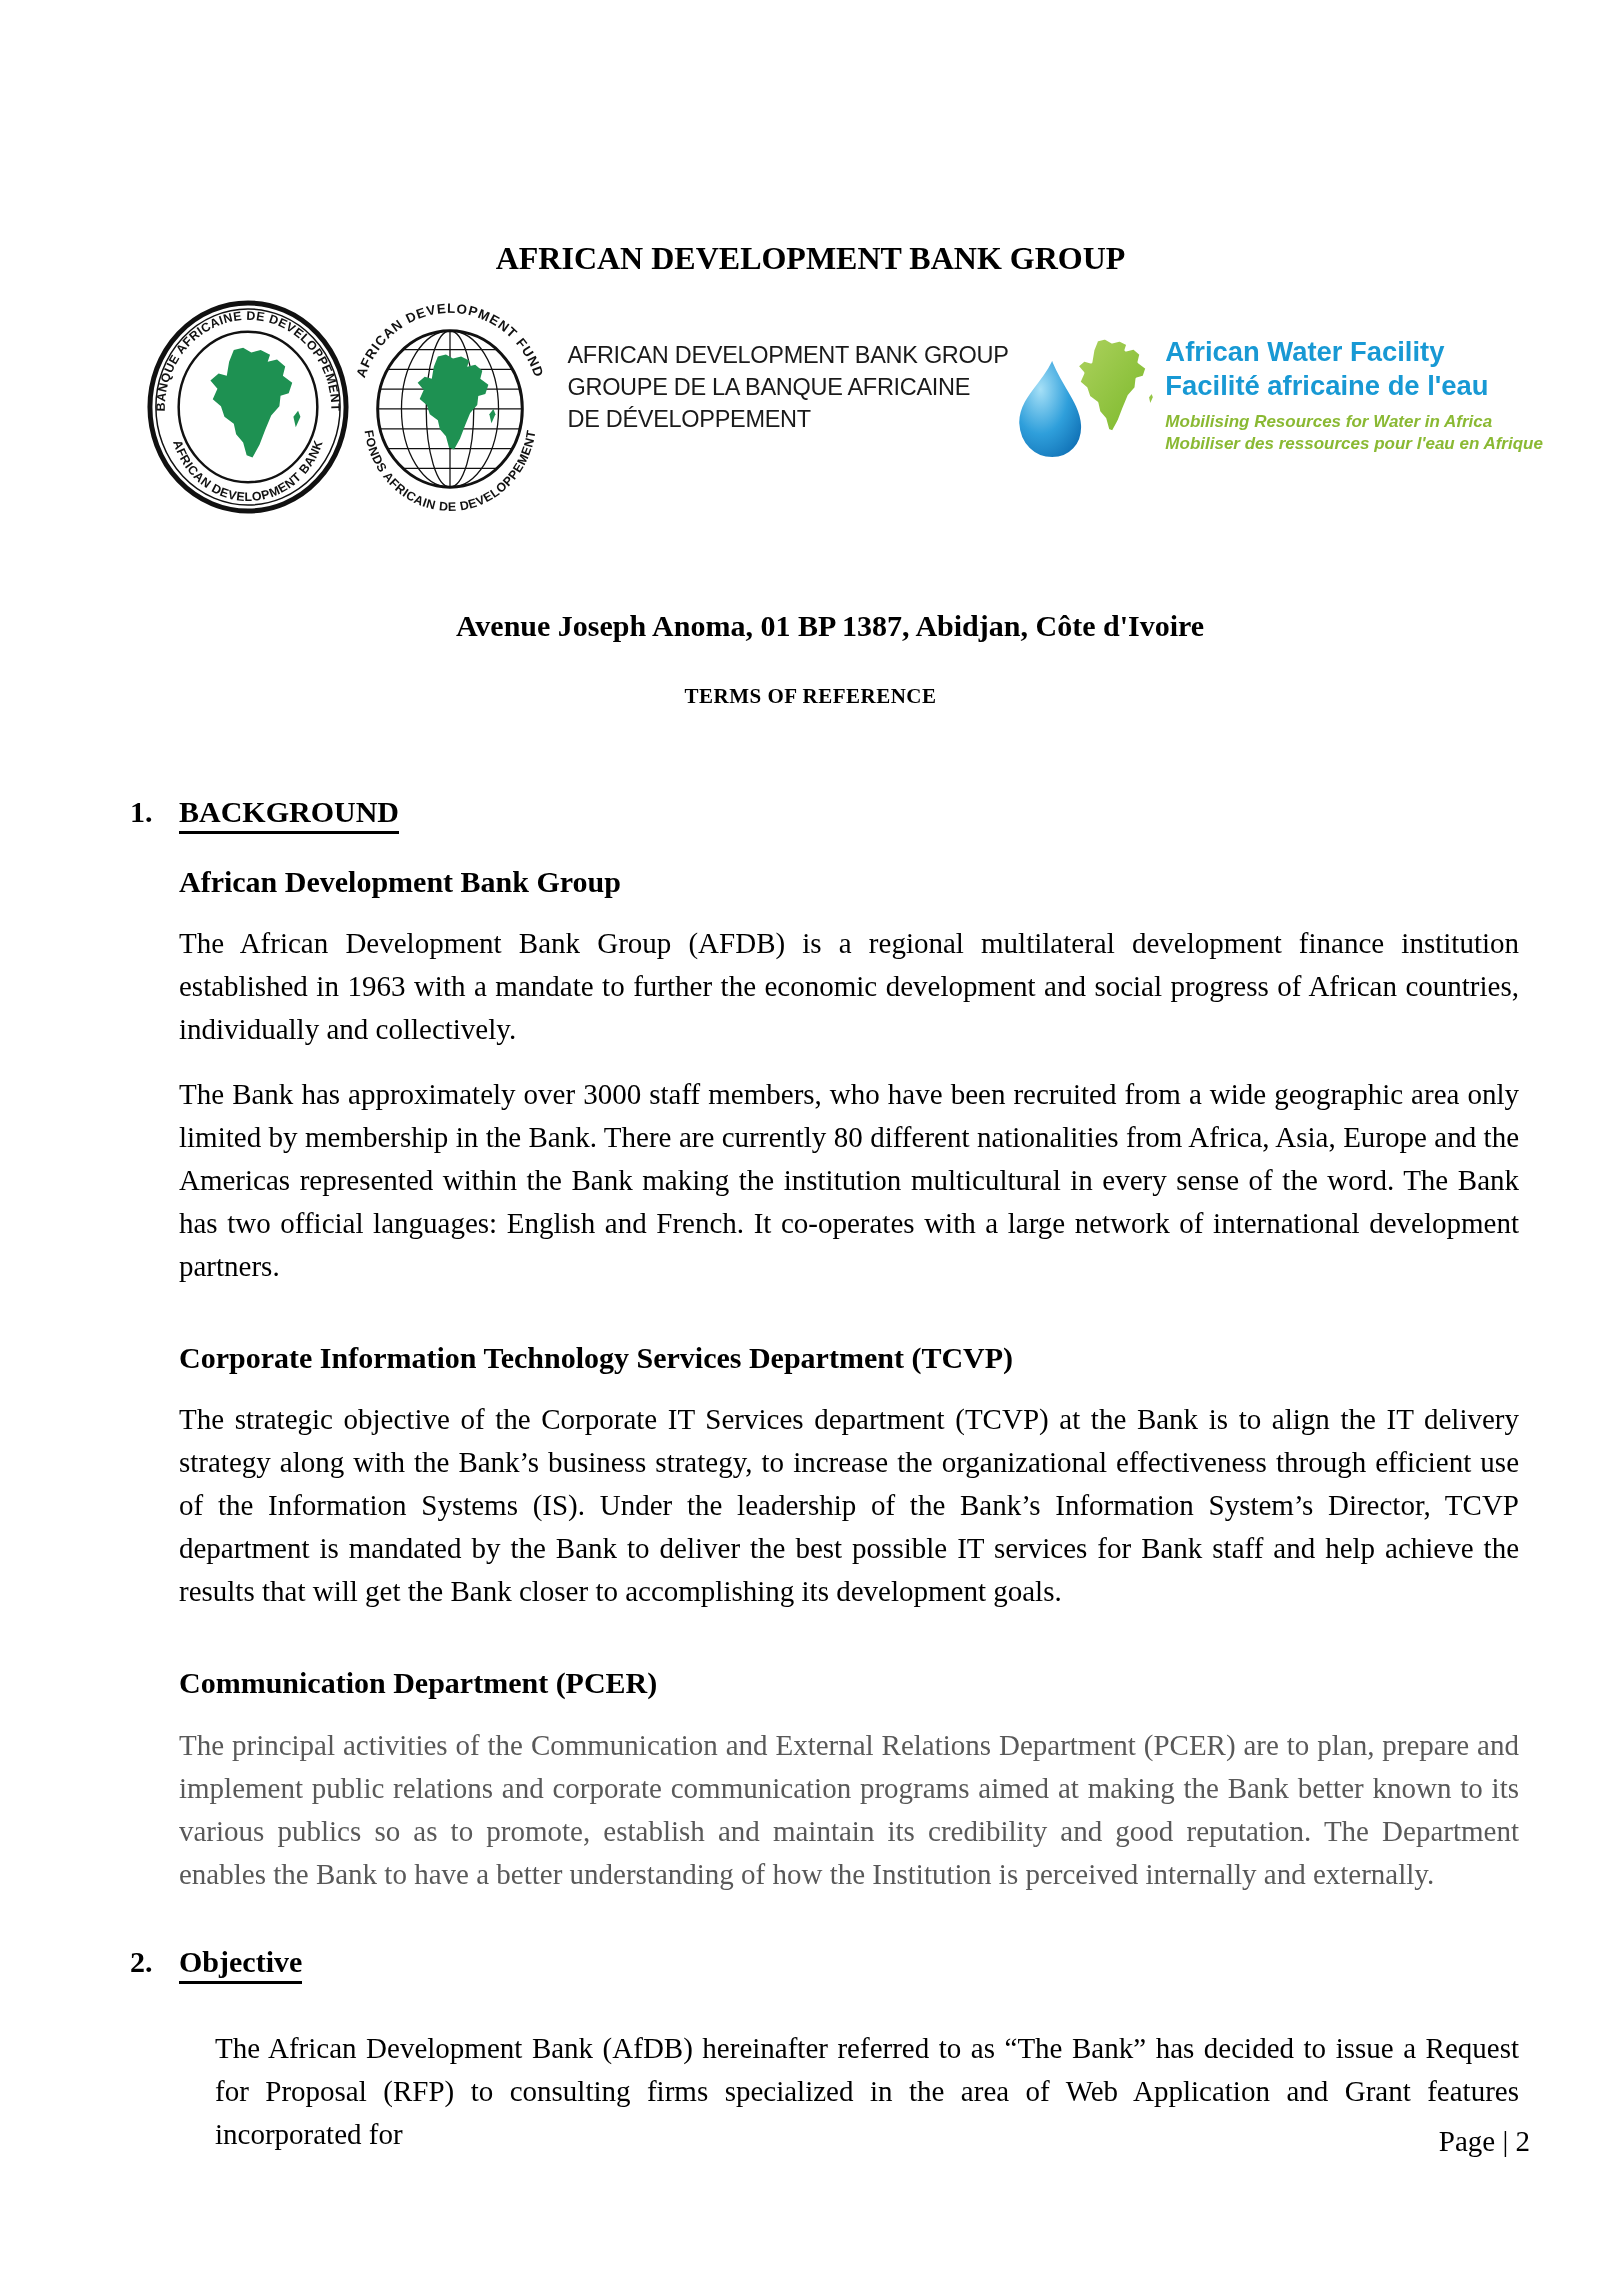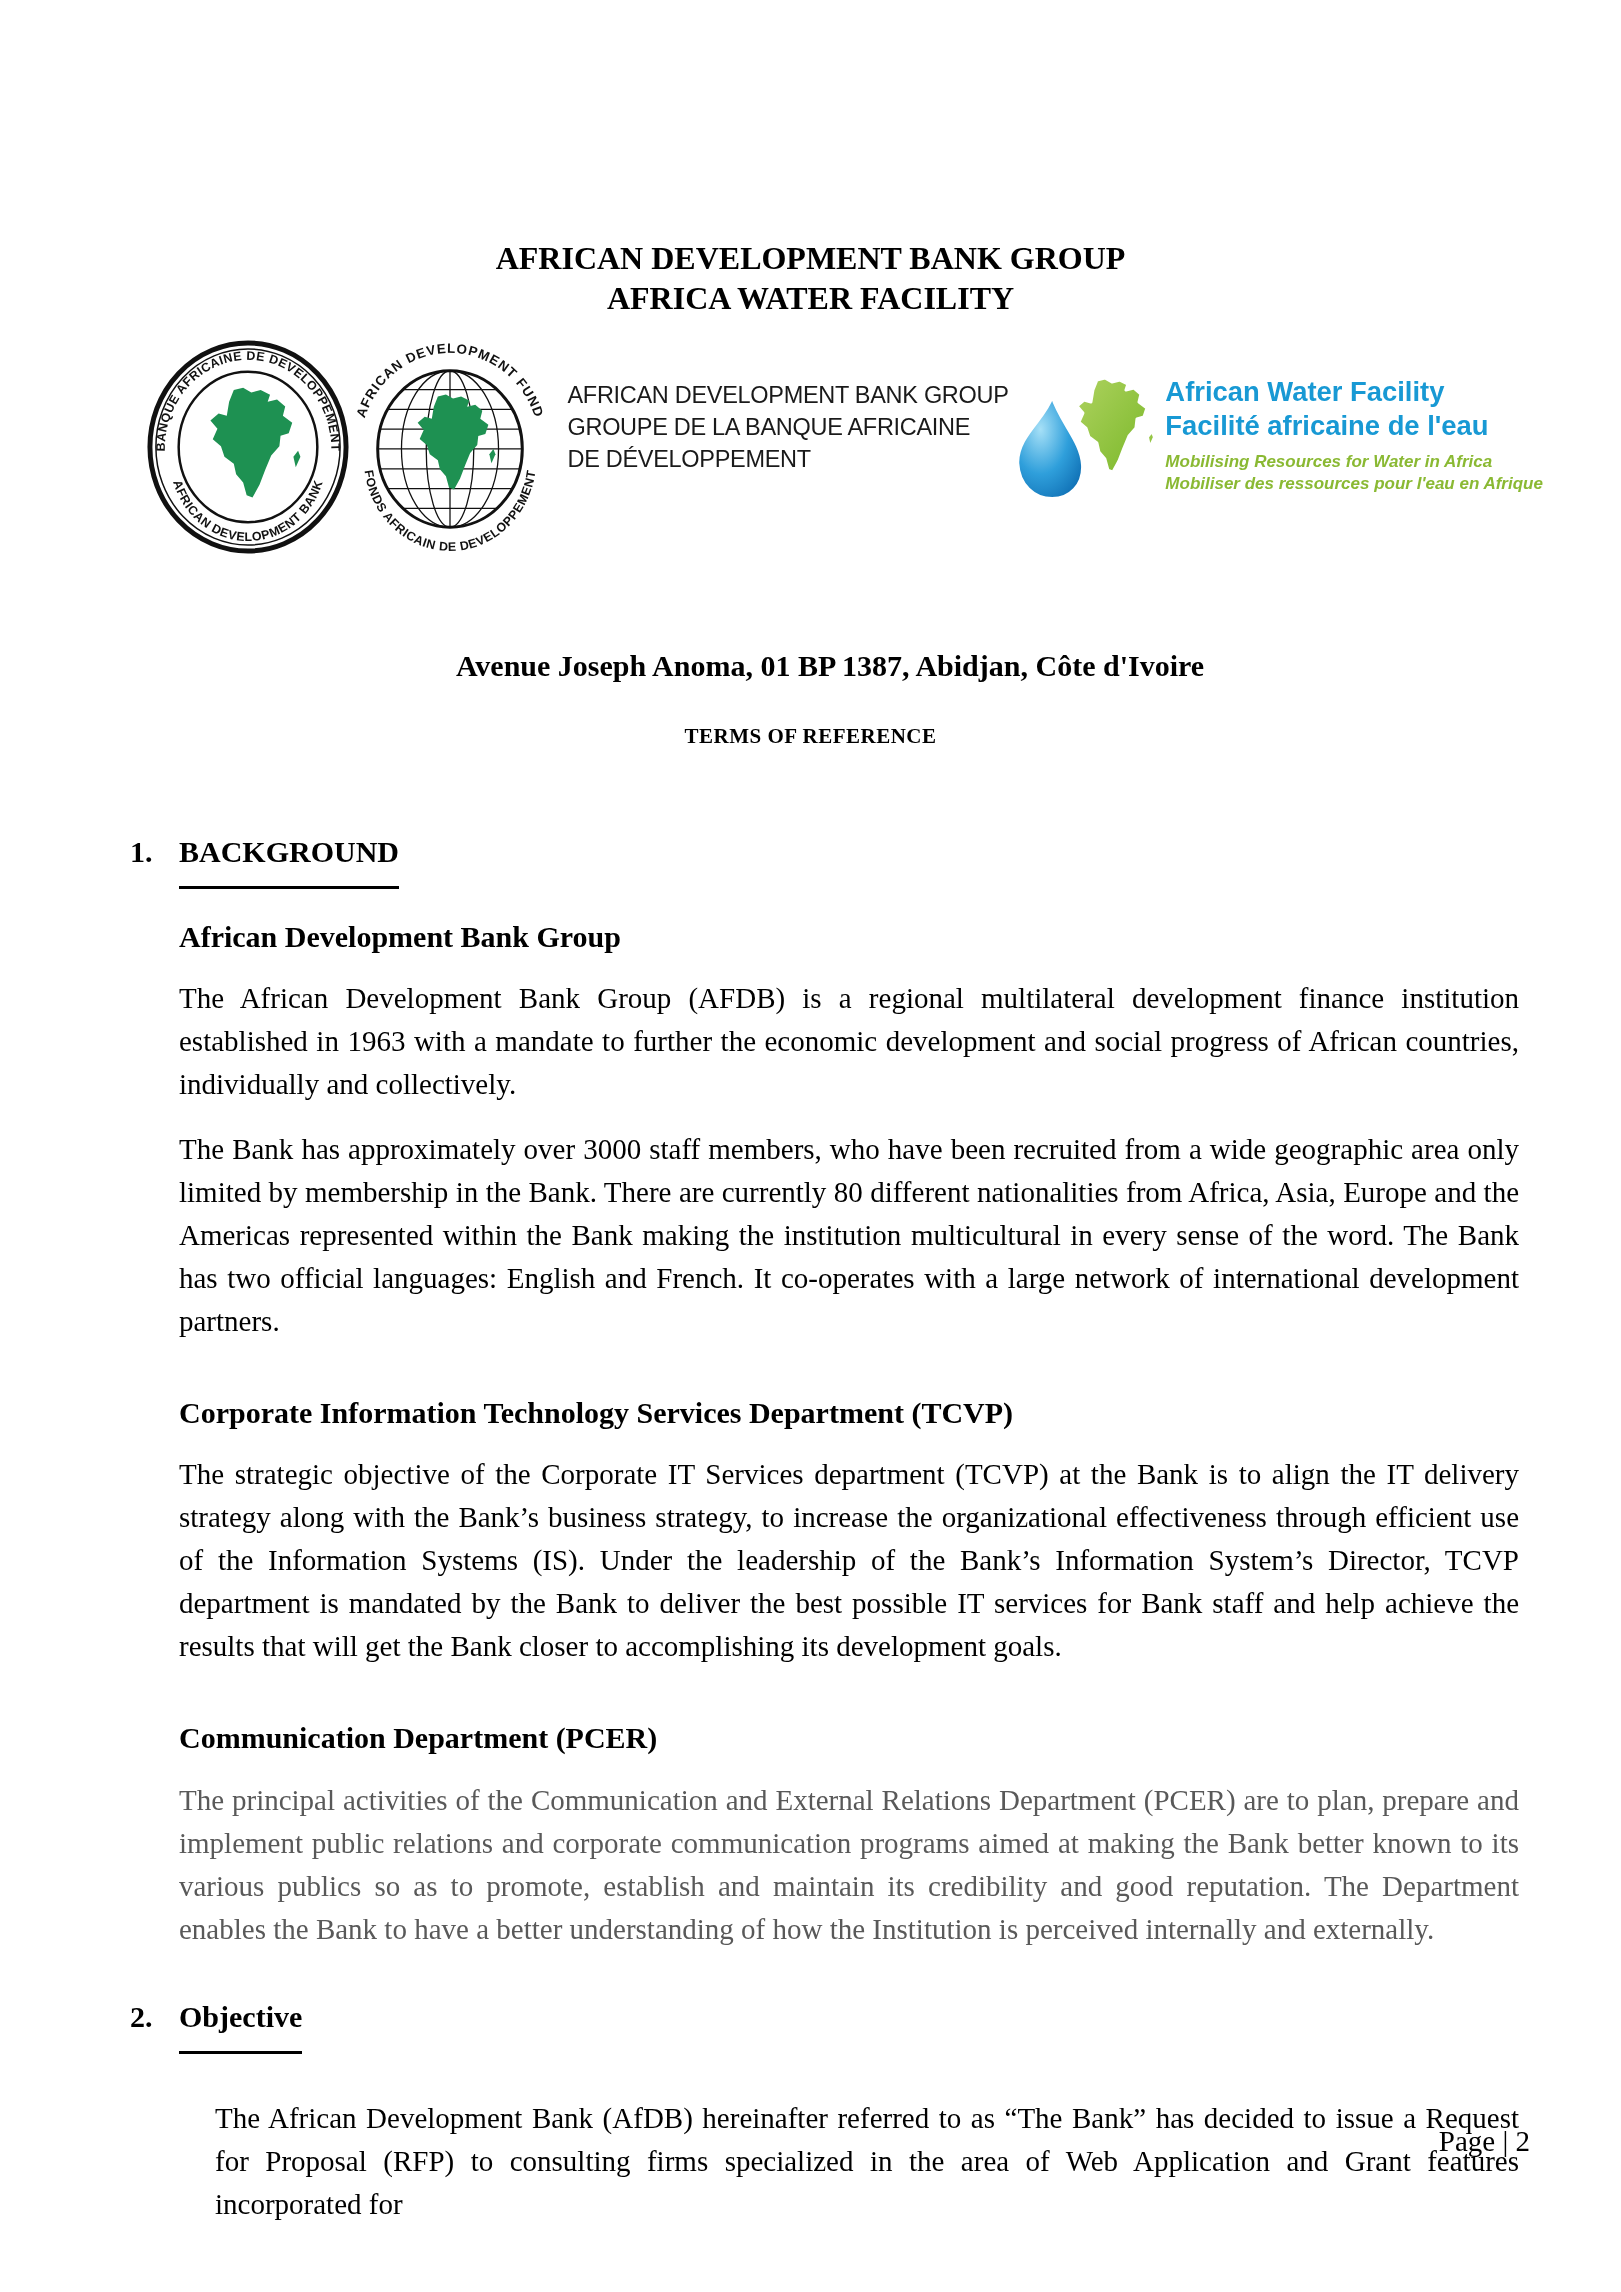--- a/index.html
+++ b/index.html
@@ -27,42 +27,41 @@
   .awf-title{color:#1899d4;font-weight:bold;font-size:27.4px;line-height:34px;white-space:nowrap;}
   .awf-tag{color:#8ab933;font-weight:bold;font-style:italic;font-size:17px;line-height:21.6px;margin-top:8.8px;white-space:nowrap;}
 
   
   .address{margin-top:90px;text-align:center;font-weight:bold;font-size:30px;padding-left:39px;}
   .doc-title{margin-top:41px;text-align:center;font-weight:bold;font-size:21px;letter-spacing:0.5px;}
 
   
   .section-head{display:flex;font-weight:bold;font-size:30px;}
   .section-num{width:49px;flex:0 0 auto;}
-  .section-title{border-bottom:3.9px solid #000;padding-bottom:17px;}
+  .section-title{border-bottom:3.9px solid #000;padding-bottom:2px;}
   .sec1{margin-top:86px;}
   .sec2{margin-top:49px;}
   .indent{margin-left:49px;}
   .sub-heading{font-weight:bold;font-size:30px;margin-top:53px;margin-bottom:23.5px;}
   .para{font-size:29px;line-height:43px;text-align:justify;margin:0 0 21.6px 0;}
   .para.muted{color:#595959;}
   .obj-para{margin-top:43px;margin-left:36px;}
 
   
   .footer{position:absolute;top:2125px;right:91px;font-size:29px;}
 
   svg text{font-family:"Liberation Sans",sans-serif;}
 </style>
 </head>
 <body>
 
 <div class="page">
 
   <div class="doc-header">
     <div>AFRICAN DEVELOPMENT BANK GROUP</div>
-    <div>AFRICA WATER FACILITY</div>
   </div>
 
   <div class="content">
     <div class="logo-row">
 
       <div class="adb-group">
 
         <svg class="seal" viewBox="0 0 210 220" aria-hidden="true">
           <defs>
             <path id="adbTop" d="M 21 112 A 84 90 0 0 1 189 112" fill="none"></path>

